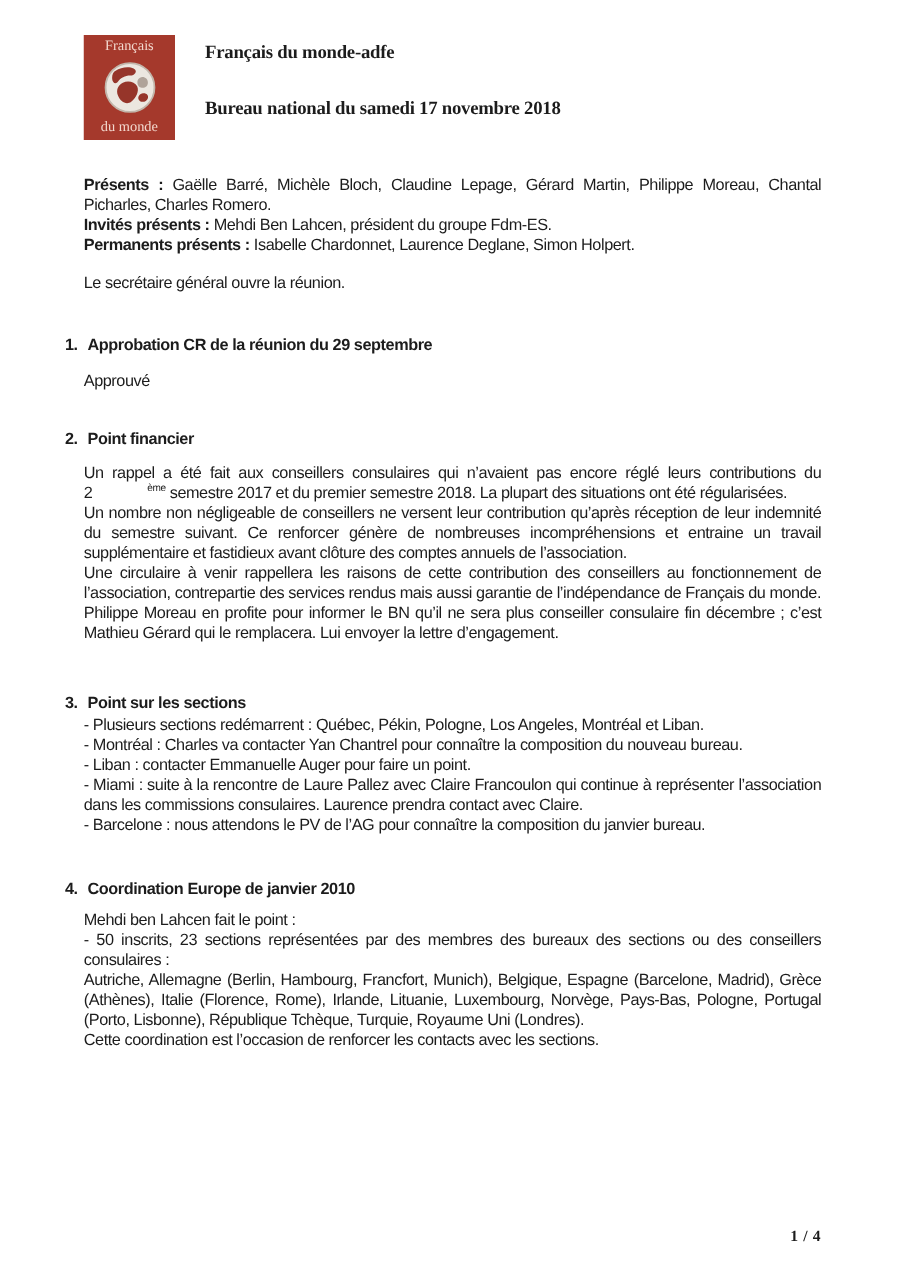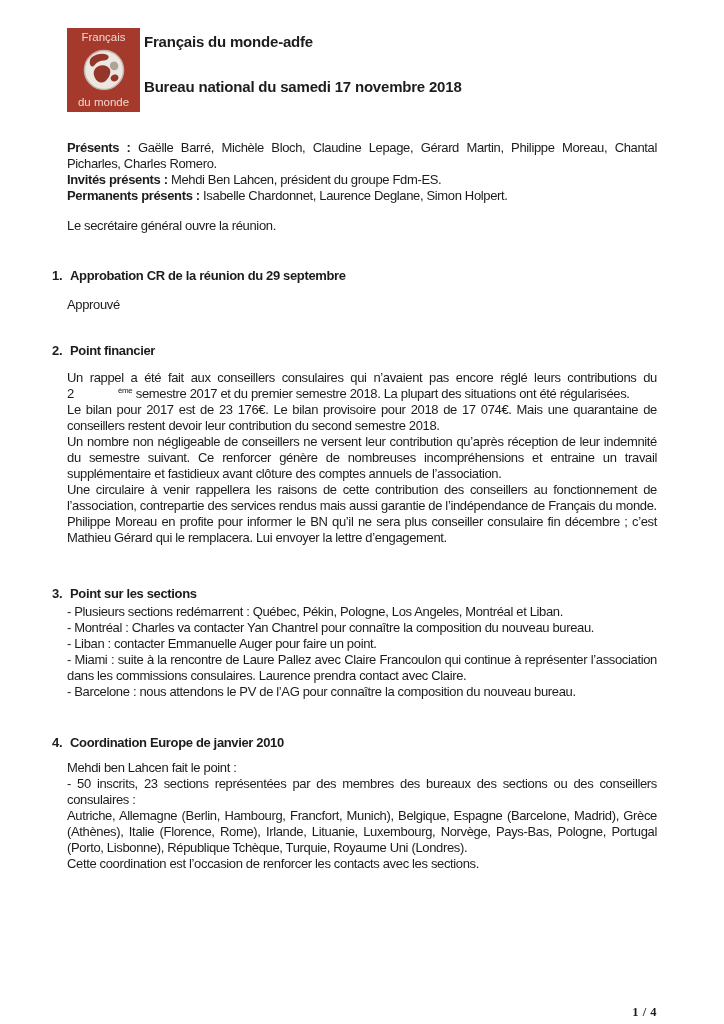--- a/index.html
+++ b/index.html
@@ -12,21 +12,21 @@
     font-family:"Liberation Sans", sans-serif;
     color:#1c1c1c;
     font-size:13px;
     line-height:16px;
     letter-spacing:-0.35px;
     overflow:hidden;
   }
   p { margin:0; text-align:justify; }
 
   
-  .doc-header { display:flex; gap:4px; }
+  .doc-header { display:flex; gap:24px;font-family:Liberation Serif, serif; }
   .logo {
     width:73px; height:84px; flex:none;
     background:#a5392c;
     display:flex; flex-direction:column; align-items:center; justify-content:space-between;
     padding:3px 2px; box-sizing:border-box;
   }
   .logo-txt { color:#f2d7cd; font-size:11.5px; letter-spacing:0; line-height:13px; }
   .globe { display:block; }
   .header-titles { margin-top:4px; }
   .org-title { font-weight:700; font-size:15px; line-height:20px; letter-spacing:-0.2px; }
@@ -47,21 +47,21 @@
   .sec-num { width:18px; flex:none; }
   .sec-title { flex:1; }
   .sec-1 { margin-top:34px; } .sec-1 .sec-body { margin-top:13px; }
   .sec-2 { margin-top:30px; } .sec-2 .sec-body { margin-top:11px; }
   .sec-3 { margin-top:40px; } .sec-3 .sec-body { margin-top:2px; }
   .sec-4 { margin-top:35px; } .sec-4 .sec-body { margin-top:9px; }
   sup { font-size:0.62em; line-height:0;margin-left:44px; }
 
   
   .page-footer {
-    position:absolute; top:1004px; right:67px;
+    position:absolute; top:981px; right:67px;
     font-family:"Liberation Serif", serif;
     font-weight:700; font-size:12.5px; letter-spacing:0.5px;
   }
 </style>
 </head>
 <body>
 
 <div class="page">
 
   <header class="doc-header">
@@ -101,38 +101,37 @@
     </div>
   </section>
 
   <section class="section sec-2">
     <div class="sec-heading">
       <span class="sec-num">2.</span>
       <span class="sec-title">Point financier</span>
     </div>
     <div class="sec-body">
       <p><span>Un rappel a été fait aux conseillers consulaires qui n’avaient pas encore réglé leurs contributions du 2</span><sup>ème</sup><span> semestre 2017 et du premier semestre 2018. La plupart des situations ont été régularisées.</span></p>
-      <p>Le bilan pour 2017 est de 23 176€. Le bilan provisoire pour 2018 de 17 074€. Mais une quarantaine de conseillers restent devoir leur contribution du second semestre 2018.</p>
       <p>Un nombre non négligeable de conseillers ne versent leur contribution qu’après réception de leur indemnité du semestre suivant. Ce renforcer génère de nombreuses incompréhensions et entraine un travail supplémentaire et fastidieux avant clôture des comptes annuels de l’association.</p>
       <p>Une circulaire à venir rappellera les raisons de cette contribution des conseillers au fonctionnement de l’association, contrepartie des services rendus mais aussi garantie de l’indépendance de Français du monde.</p>
       <p>Philippe Moreau en profite pour informer le BN qu’il ne sera plus conseiller consulaire fin décembre ; c’est Mathieu Gérard qui le remplacera. Lui envoyer la lettre d’engagement.</p>
     </div>
   </section>
 
   <section class="section sec-3">
     <div class="sec-heading">
       <span class="sec-num">3.</span>
       <span class="sec-title">Point sur les sections</span>
     </div>
     <div class="sec-body">
       <p>- Plusieurs sections redémarrent : Québec, Pékin, Pologne, Los Angeles, Montréal et Liban.</p>
       <p>- Montréal : Charles va contacter Yan Chantrel pour connaître la composition du nouveau bureau.</p>
       <p>- Liban : contacter Emmanuelle Auger pour faire un point.</p>
       <p>- Miami : suite à la rencontre de Laure Pallez avec Claire Francoulon qui continue à représenter l’association dans les commissions consulaires. Laurence prendra contact avec Claire.</p>
-      <p>- Barcelone : nous attendons le PV de l’AG pour connaître la composition du nouveau bureau.</p>
+      <p>- Barcelone : nous attendons le PV de l’AG pour connaître la composition du janvier bureau.</p>
     </div>
   </section>
 
   <section class="section sec-4">
     <div class="sec-heading">
       <span class="sec-num">4.</span>
       <span class="sec-title">Coordination Europe de janvier 2010</span>
     </div>
     <div class="sec-body">
       <p>Mehdi ben Lahcen fait le point :</p>

